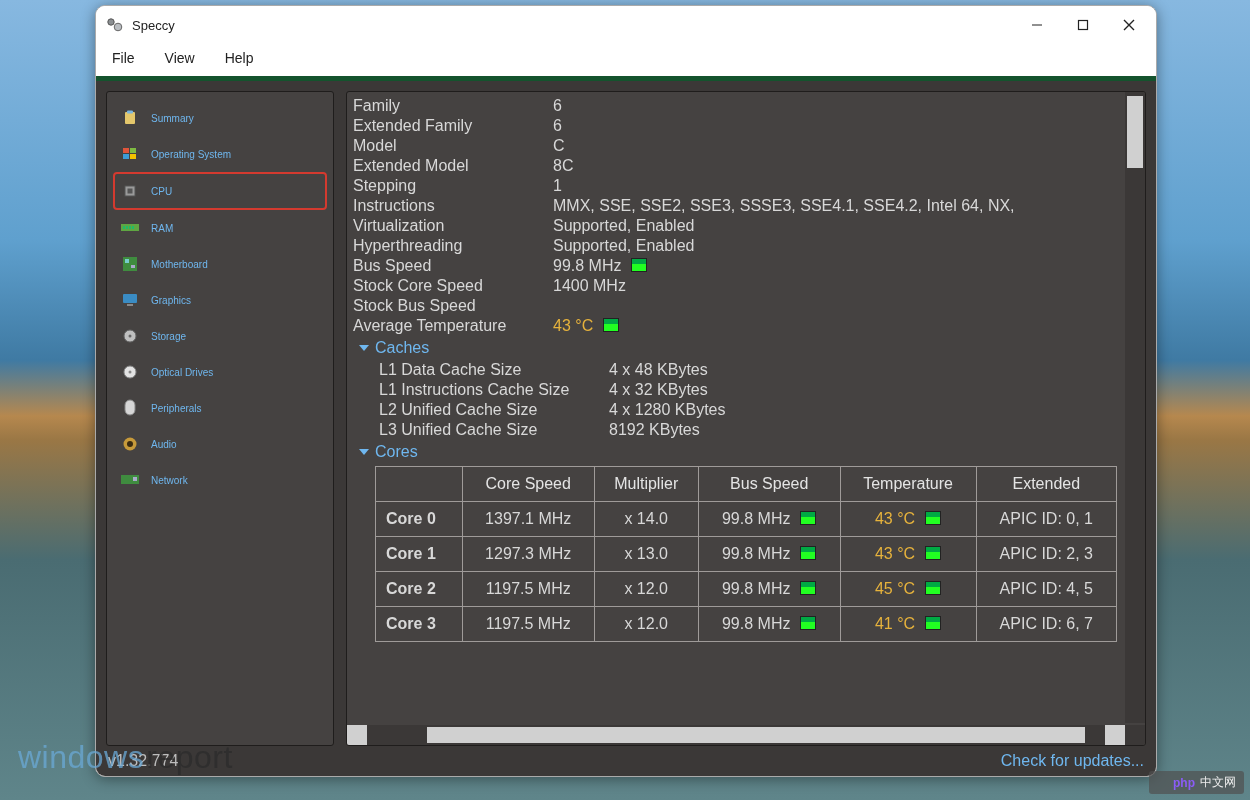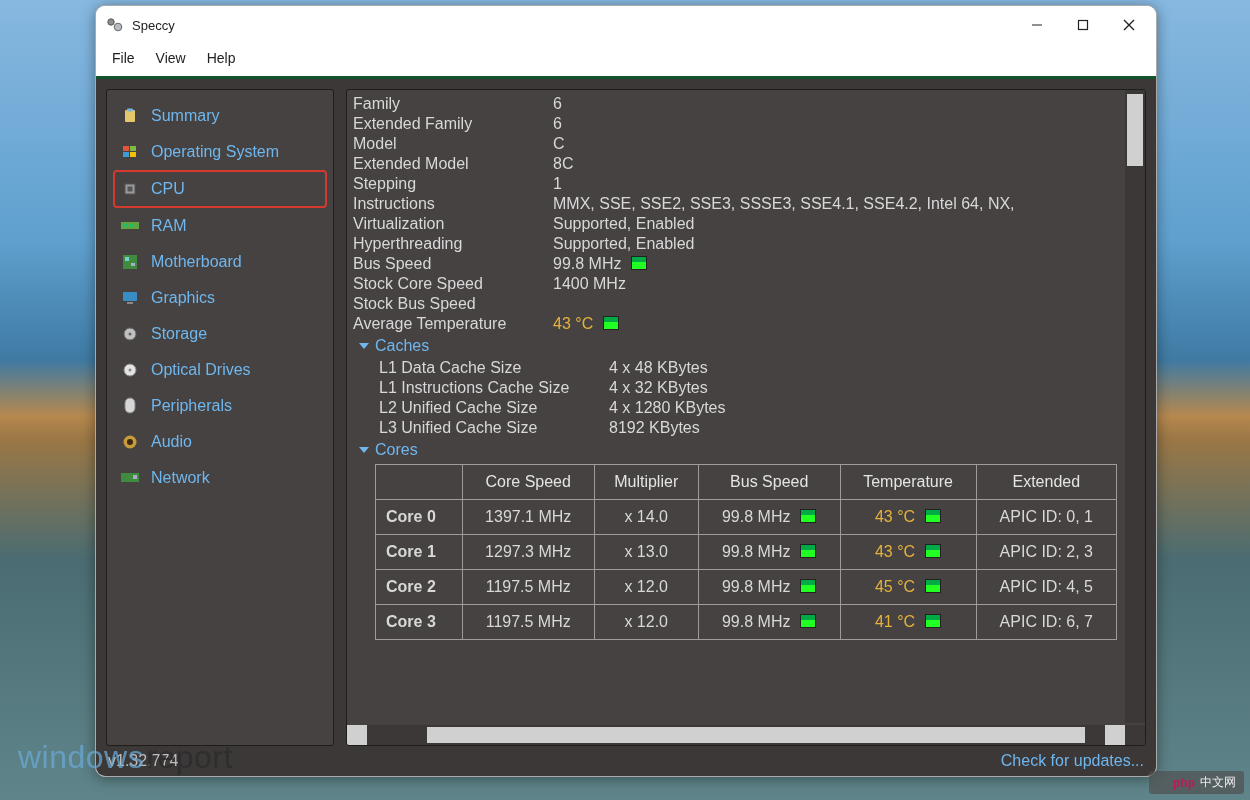--- a/index.html
+++ b/index.html
@@ -37,25 +37,25 @@
   .win-btn {
     width: 46px; height: 32px;
     display: flex; align-items: center; justify-content: center;
     color: #222;
   }
 
   .menubar {
     height: 28px;
     display: flex;
     align-items: center;
-    gap: 13px;
+    gap: 22px;
     padding: 0 12px 4px 12px;
     font-size: 14px;
     color: #222;
-    border-bottom: 3px solid #14532d;
+    border-bottom: 5px solid #14532d;
   }
   .menubar span { padding: 2px 4px; }
 
   
   .client {
     flex: 1;
     background: #3b3837;
     display: flex;
     gap: 12px;
     padding: 10px 10px 0 10px;
@@ -68,21 +68,21 @@
     width: 226px;
     background: #454241;
     border: 1px solid #1f1d1c;
     border-radius: 3px;
     padding: 8px 0;
   }
   .nav-item {
     display: flex; align-items: center; gap: 12px;
     height: 36px;
     padding: 0 14px;
-    font-size: 16px;
+    font-size: 10px;
     color: #6fb7ef;
     cursor: default;
   }
   .nav-item.selected {
     border: 2px solid #d43a2f; border-radius: 4px;
     margin: 0 6px;
     padding: 0 6px;
     height: 34px;
   }
   .nav-item .nav-icon {
@@ -209,21 +209,21 @@
   .watermark .light { color:#6aa9d6; font-weight:300; }
   .watermark .rep { color:#2b2b2b; margin-left:2px; }
 
   .php-badge {
     position:absolute; right:6px; bottom:6px;
     background:rgba(80,80,80,.7);
     color:#eee; font-size:12px;
     padding:3px 8px; border-radius:3px;
     display:flex; align-items:center; gap:5px;
   }
-  .php-badge .p { color:#be185d; font-weight:700;margin-left:16px; }
+  .php-badge .p { color:#8b5cf6; font-weight:700;margin-left:16px; }
 </style>
 </head>
 <body>
 
 <div class="window">
 
   <div class="titlebar">
     <span class="app-icon">
       <svg viewBox="0 0 16 16" width="16" height="16">
         <circle cx="4" cy="5" r="3.2" fill="#8a8e91" stroke="#555"></circle>

